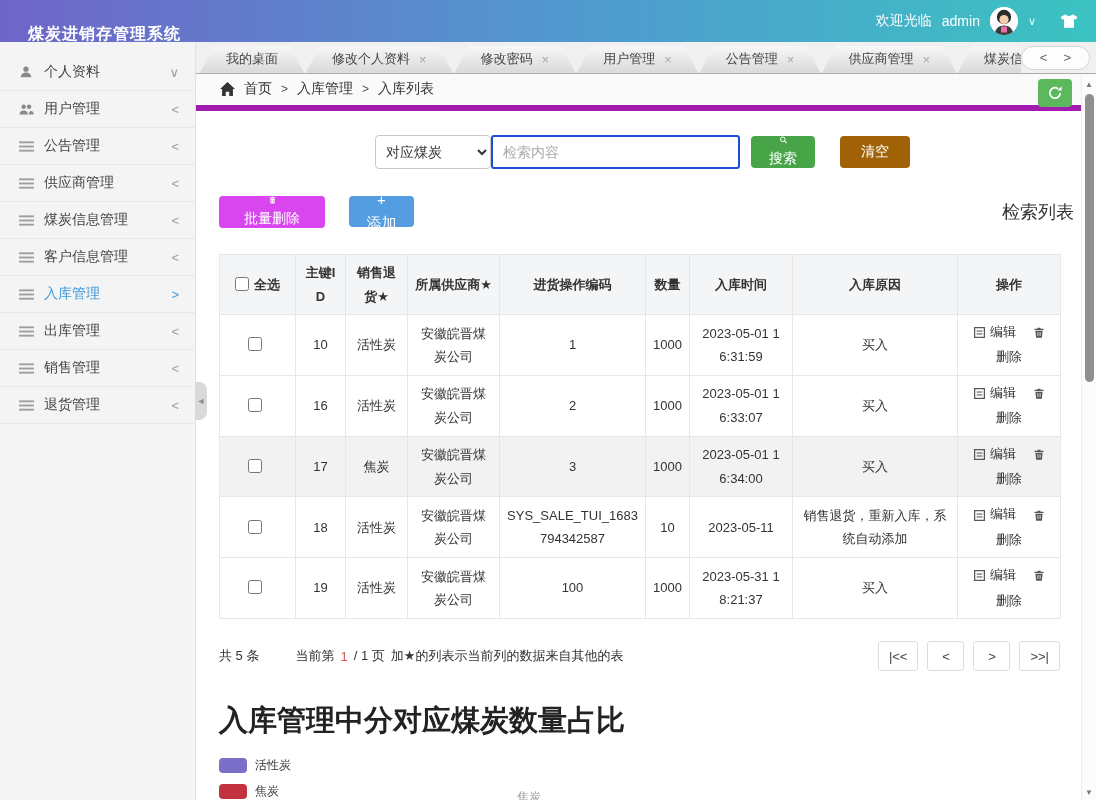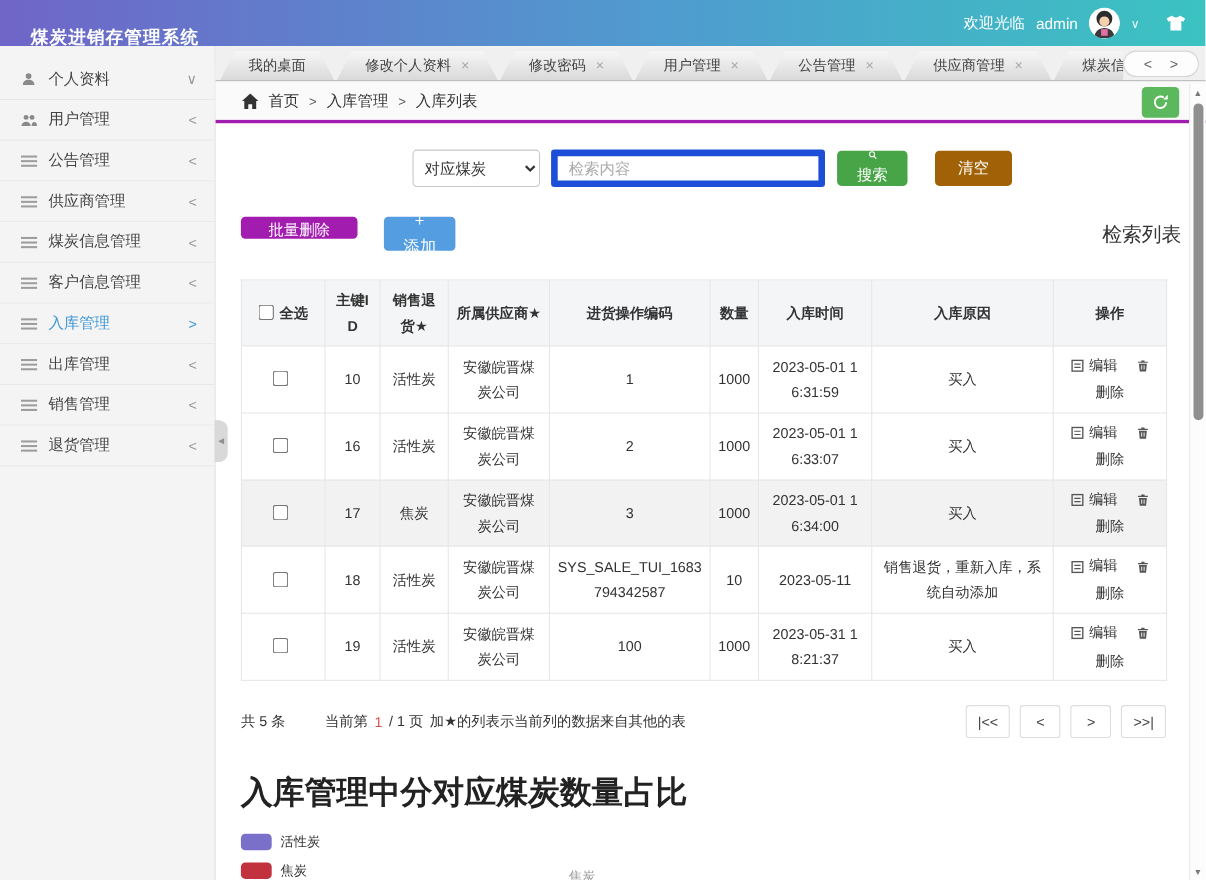--- a/index.html
+++ b/index.html
@@ -31,39 +31,39 @@
   .tabbar { height:33px; background:#f0f0f0; border-bottom:1px solid #ababab; display:flex; align-items:flex-end; padding:0 6px 0 4px; position:relative; }
   .tabs { display:flex; align-items:flex-end; flex:1; overflow:hidden; }
   .tab { height:27px; display:flex; align-items:center; padding:0 26px; margin-right:2px;
     background:linear-gradient(#f7f7f7,#d9d9d9); clip-path:polygon(14px 0,calc(100% - 14px) 0,100% 100%,0 100%);
     filter:drop-shadow(0 0 1px #9f9f9f); font-size:13px; color:#444; cursor:pointer; white-space:nowrap; }
   .tab-close { margin-left:9px; color:#a9a9a9; font-size:13px; line-height:1; cursor:pointer; }
   .tab-nav { display:flex; align-items:center; gap:0; background:#fdfdfd; border:1px solid #d5d5d5; border-radius:13px; height:24px; margin-bottom:3px; padding:0 10px; }
   .tab-nav span { color:#666; font-size:13px; padding:0 8px; cursor:pointer; }
 
   
-  .crumb-row { height:39px; background:#fafafa; border-bottom:3px solid #a21caf; display:flex; align-items:center; padding:0 36px 0 24px; position:relative; }
+  .crumb-row { height:39px; background:#fafafa; border-bottom:6px solid #a21caf; display:flex; align-items:center; padding:0 36px 0 24px; position:relative; }
   .crumb { display:flex; align-items:center; gap:9px; font-size:14px; color:#333; }
   .crumb .sep { color:#555; font-size:12px; }
   .crumb-item { cursor:pointer; }
   .refresh-btn { position:absolute; right:24px; top:5px; width:34px; height:28px; background:#5cb85c; border:none; border-radius:4px; color:#fff; cursor:pointer; display:flex; align-items:center; justify-content:center; }
 
   
   .panel { padding:0 22px 0 23px; position:relative; flex:1; }
 
   .search-row { margin:24px 0 0 156px; display:flex; align-items:center; }
   .search-select { width:116px; height:34px; border:1px solid #c8c8c8; border-radius:4px; font-size:14px; color:#333; padding:0 6px; background:#fff; font-family:inherit; }
-  .search-input { width:249px; height:34px; border:6px solid #1d4ed8; border-radius:3px; margin-left:10px; padding:0 10px; font-size:14px; color:#333; font-family:inherit; }
+  .search-input { width:249px; height:34px; border:2px solid #1d4ed8; border-radius:3px; margin-left:0; padding:0 10px; font-size:14px; color:#333; font-family:inherit; }
   .search-input::placeholder { color:#aaa; }
   .btn { border:none; border-radius:4px; color:#fff; font-size:14px; cursor:pointer; display:inline-flex; align-items:center; justify-content:center; gap:6px; font-family:inherit;flex-direction:column; }
   .btn-search { background:#47a447; width:64px; height:32px; margin-left:11px; }
   .btn-clear  { background:#a16207; width:70px; height:32px; margin-left:25px; }
 
   .toolbar { margin-top:27px; display:flex; align-items:flex-start; }
-  .btn-del { background:#a21caf; width:106px; height:20px; }
+  .btn-del { background:#d946ef; width:106px; height:32px; }
   .btn-add { background:#549de0; width:65px; height:31px; margin-left:24px; font-size:15px; }
   .list-title { margin-left:auto; font-size:18px; color:#333; padding-top:4px; }
 
   
   table.grid { margin-top:26px; border-collapse:collapse; width:841px; table-layout:fixed; }
   .grid th, .grid td { border:1px solid #e7e7e7; text-align:center; vertical-align:middle; font-size:13px; color:#333; padding:6px 7px; word-break:break-all; line-height:1.8; }
   .grid thead th { background:#f3f5f7; font-weight:bold; height:56px; }
   .grid tbody td { height:58px; background:#fff; }
   .grid tbody tr.hl td { background:#f2f2f2; }
   .th-check input, .td-check input { width:14px; height:14px; vertical-align:-2px; margin-right:5px; cursor:pointer; }

